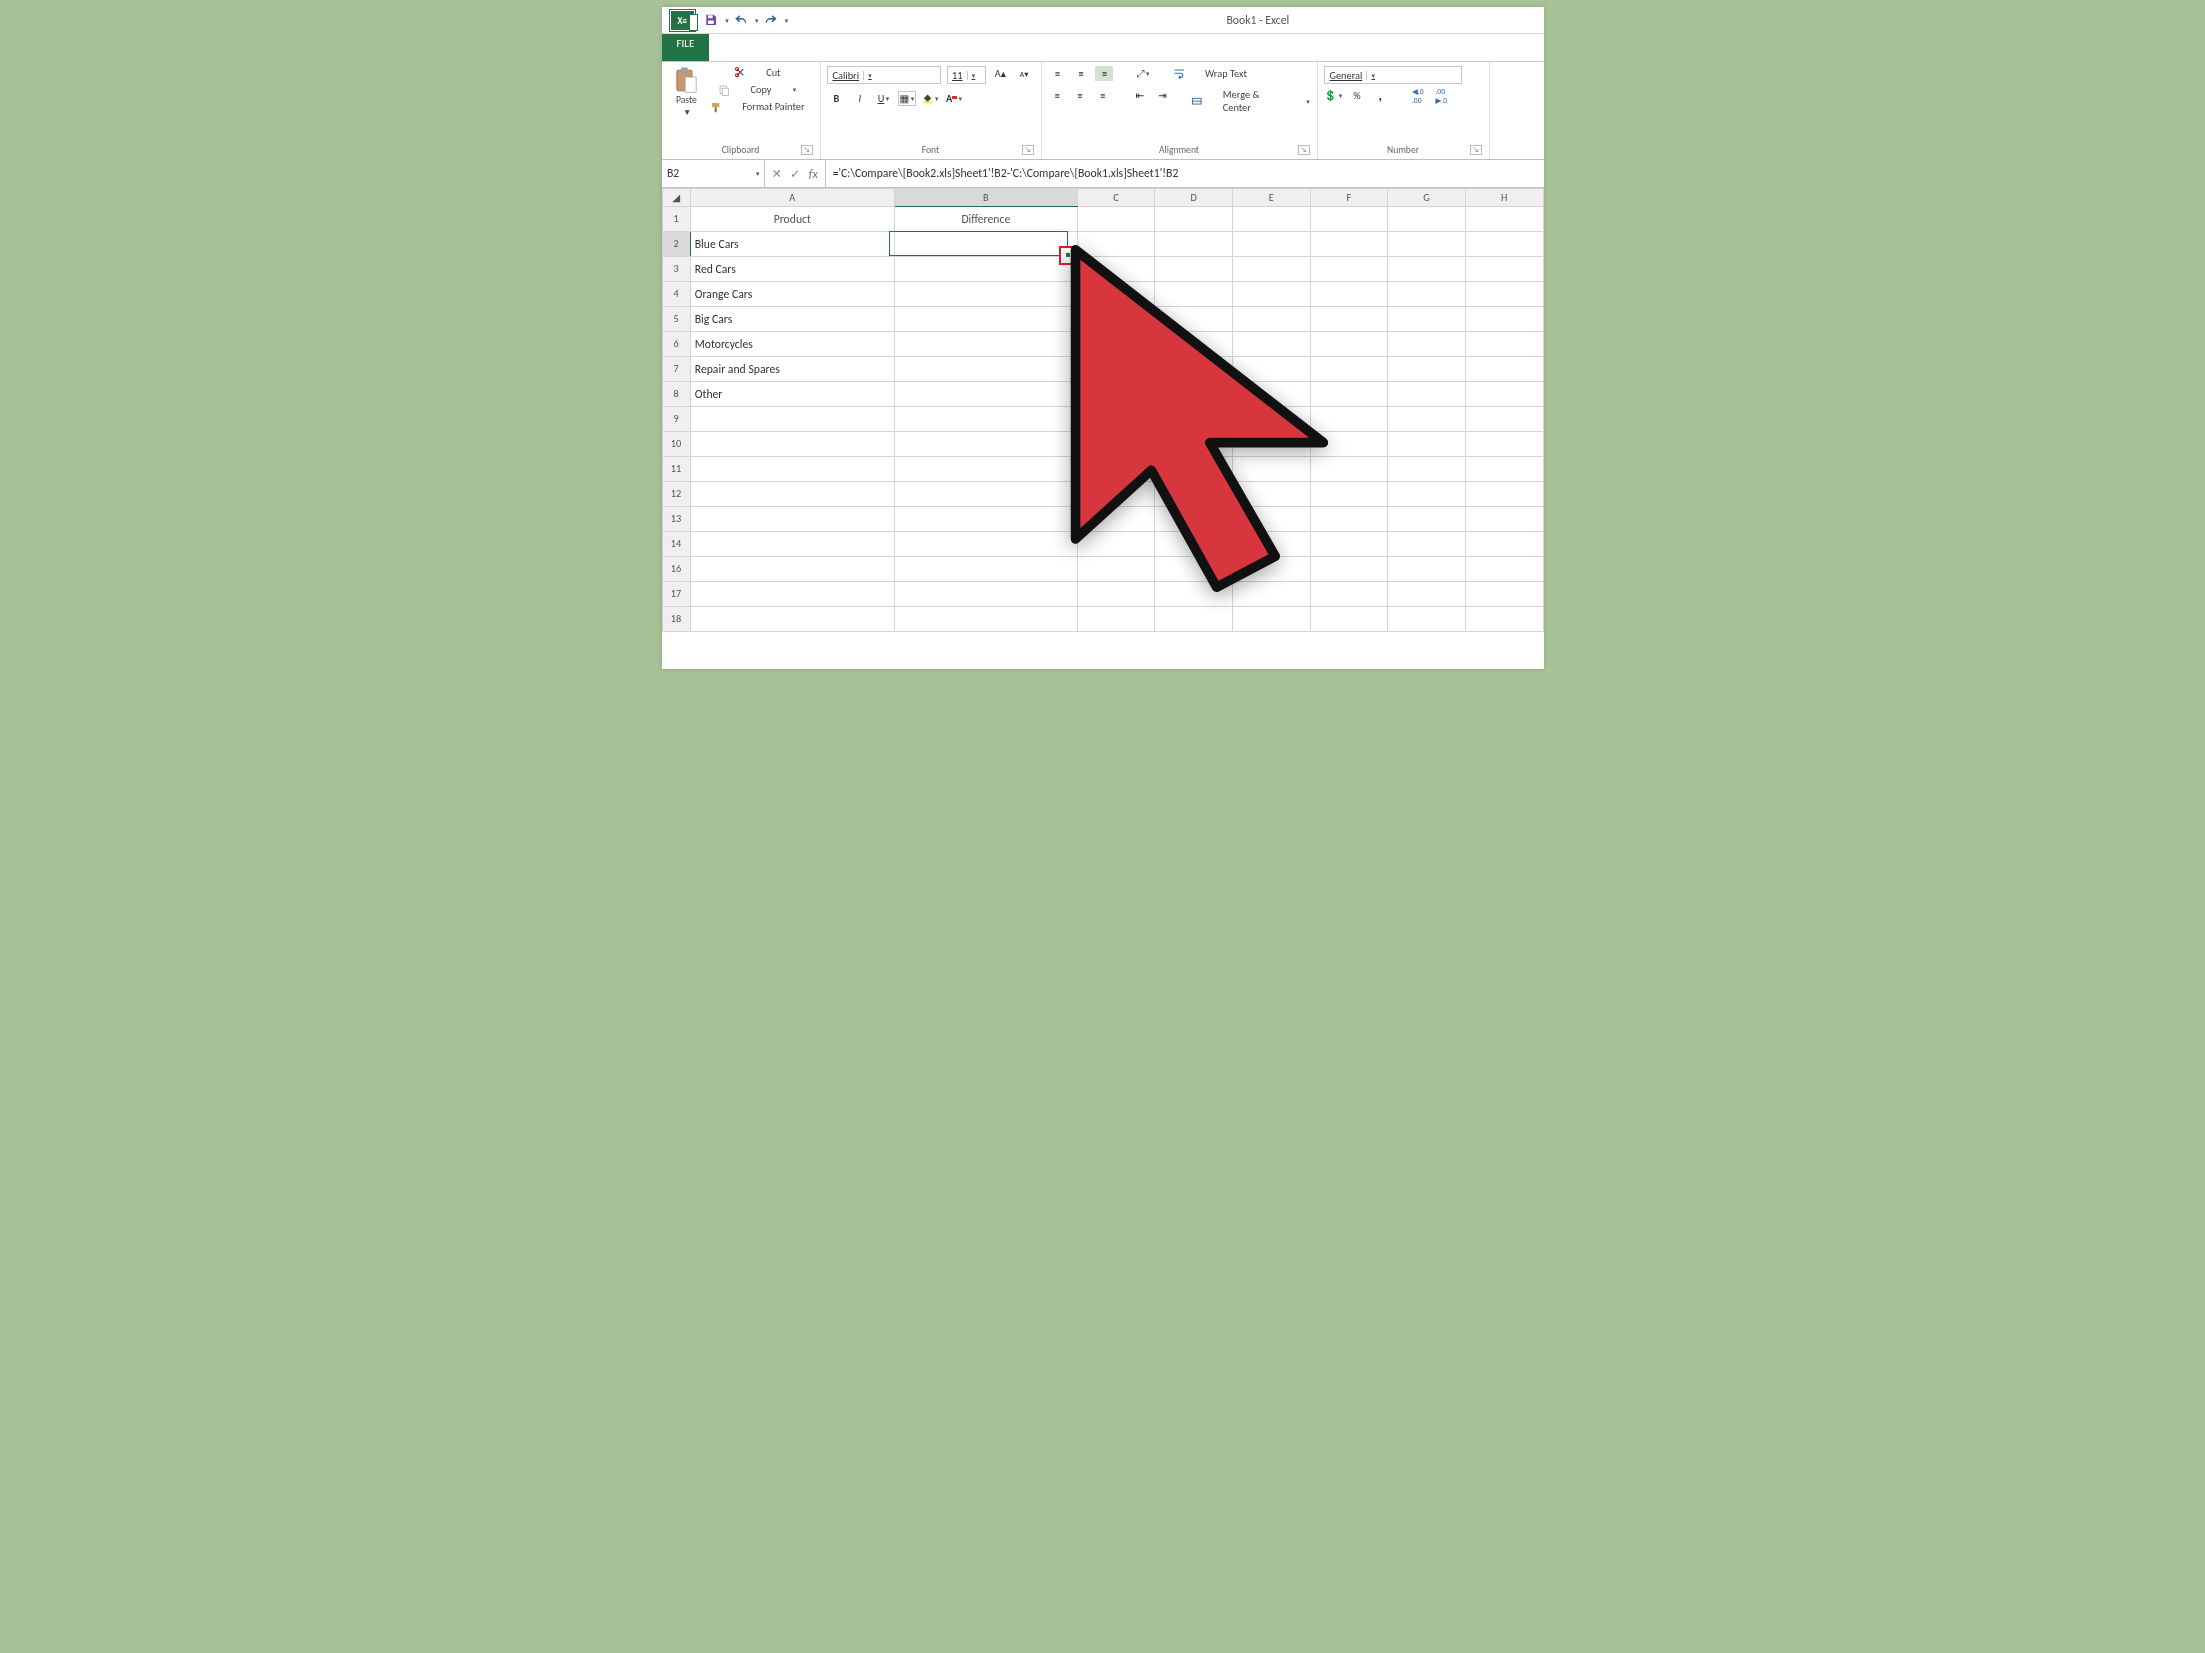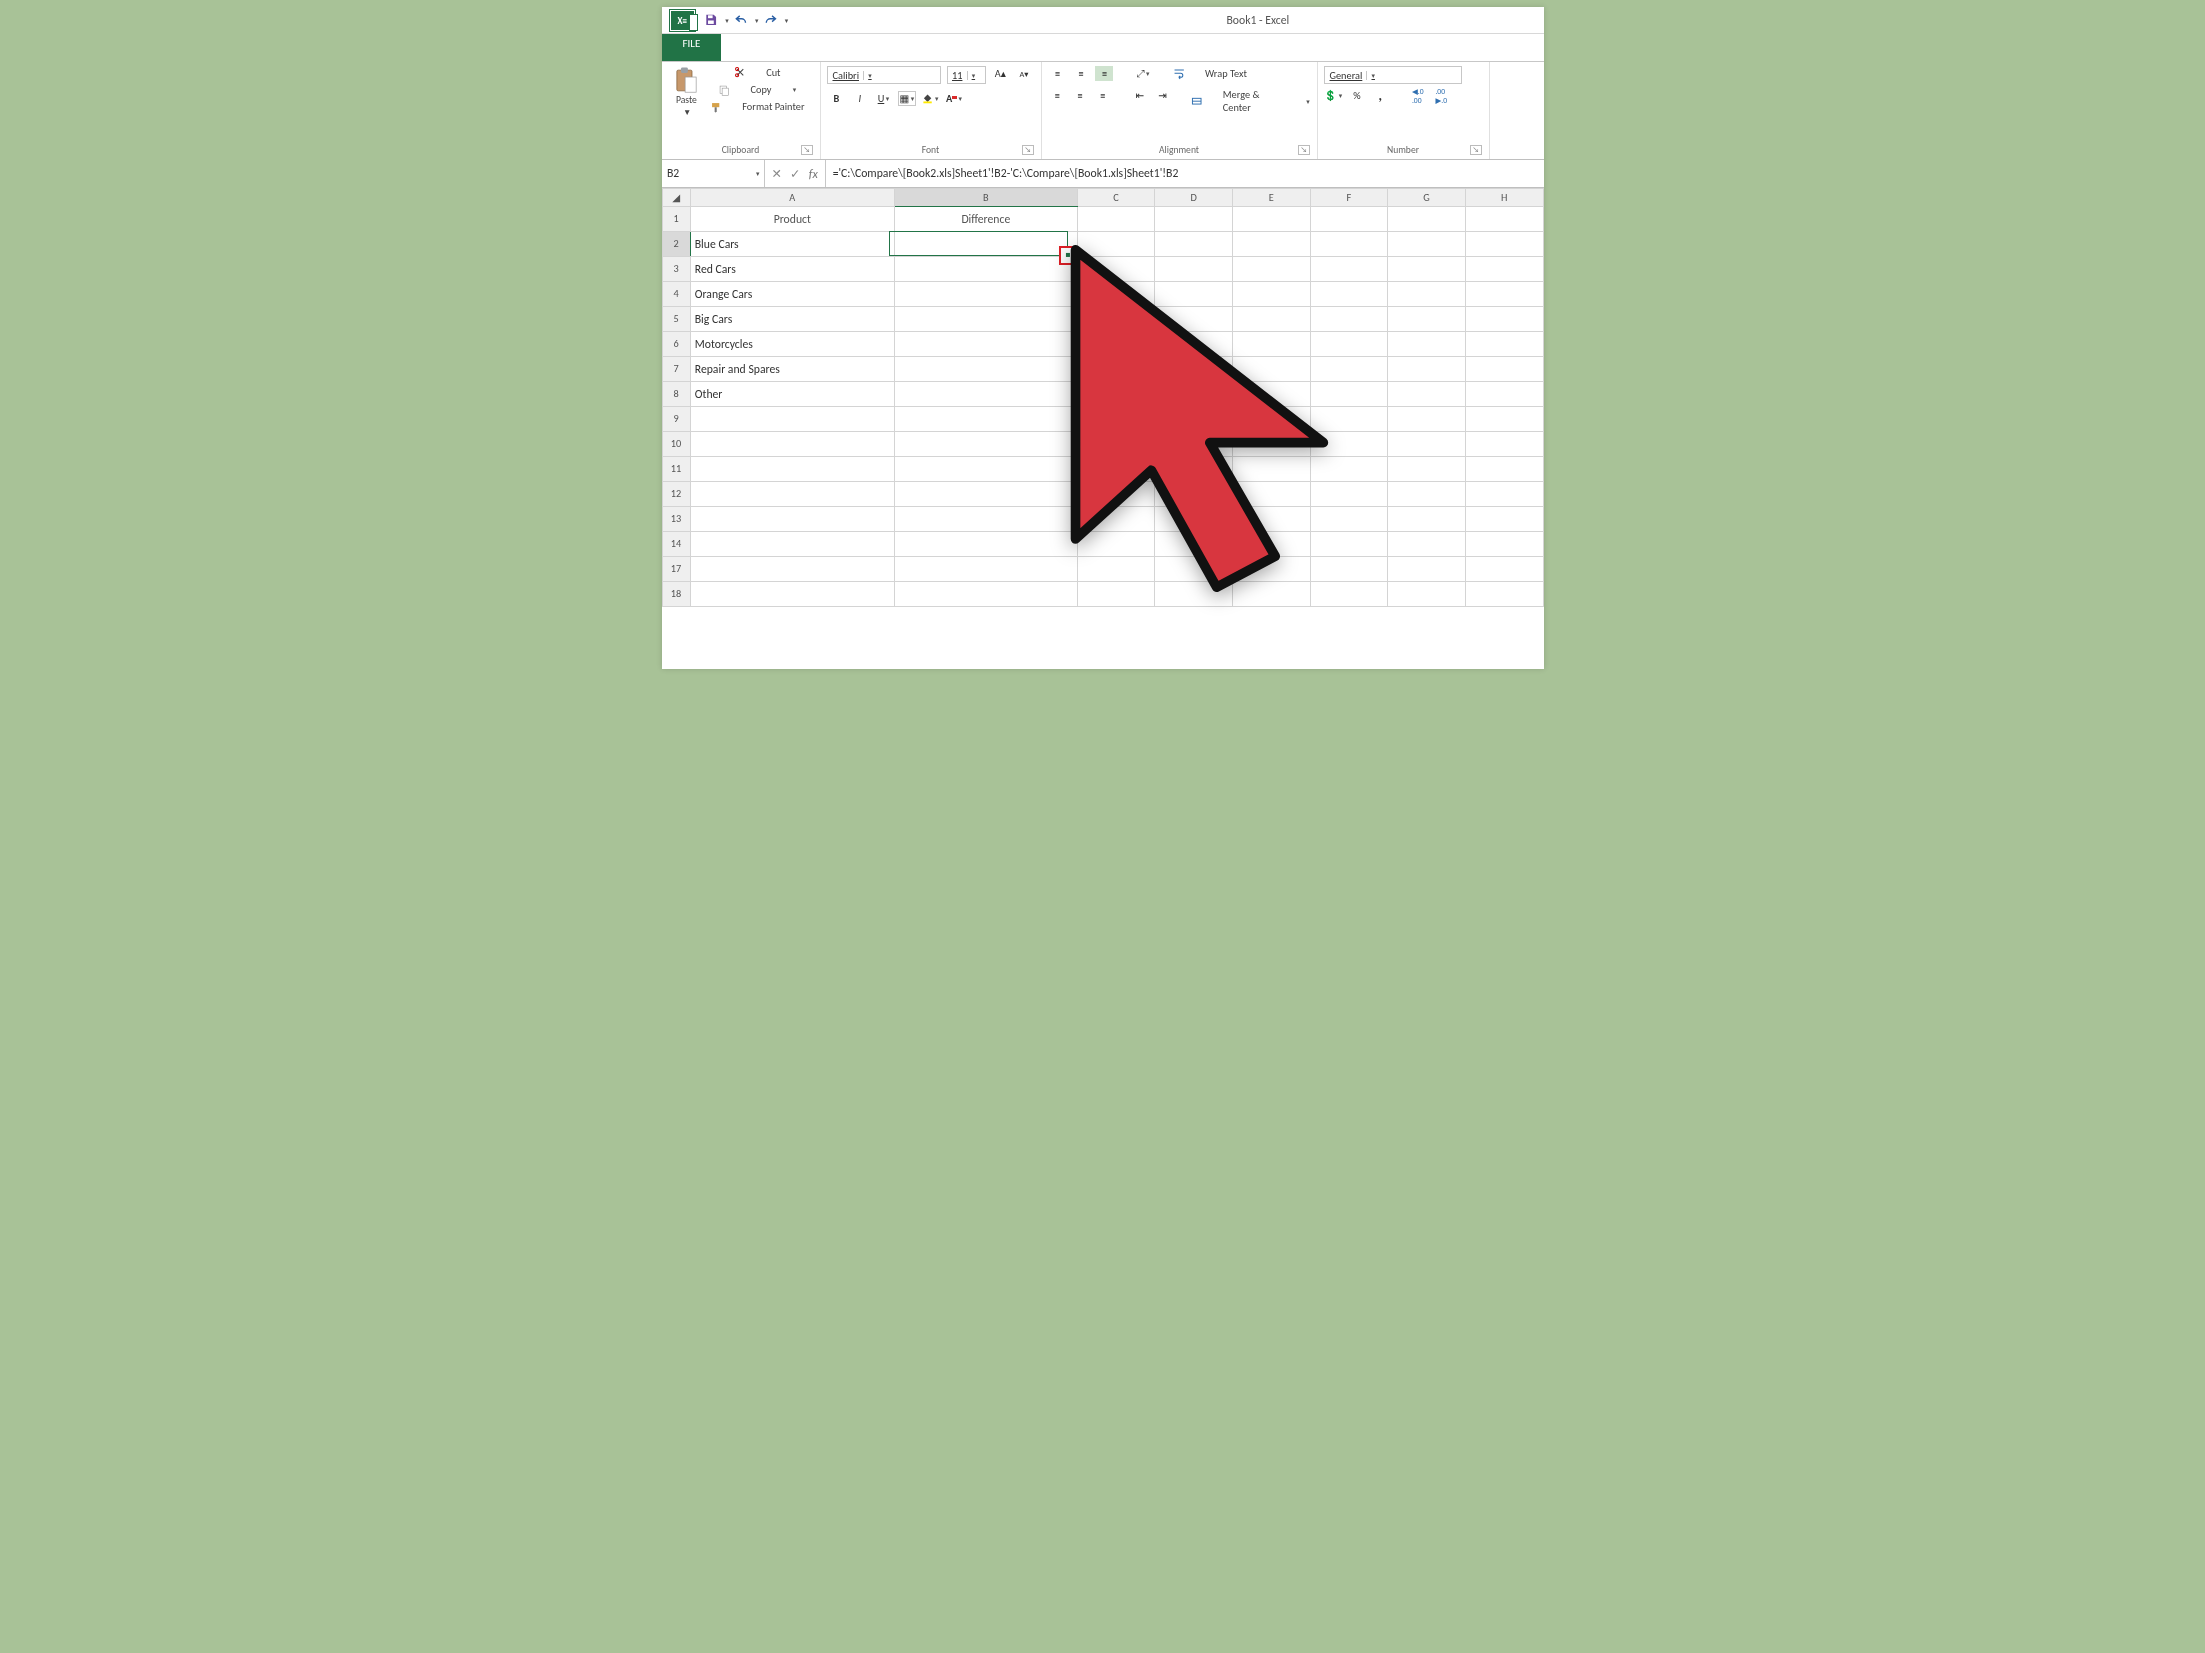--- a/index.html
+++ b/index.html
@@ -54,21 +54,21 @@
   .qat-btn svg{width:13.8px;height:13.8px;}
   .qat-drop{font-size:6.9px;color:#555;margin-left:1.4px;}
   .title-text{position:absolute;left:50%;transform:translateX(124px);font-size:11.7px;color:#555;}
 
   
   .tabs-row{
     height:27.6px;display:flex;align-items:flex-end;border-bottom:0.7px solid var(--border);
     background:var(--qat-bg);
   }
   .file-tab{
-    height:35px;padding:0 21px;display:flex;align-items:center;background:var(--green);color:#fff;font-size:11px;margin-right:12.4px;
+    height:35px;padding:0 15px;display:flex;align-items:center;background:var(--green);color:#fff;font-size:11px;margin-right:12.4px;
   }
   .rtab{
     padding:6.9px 13.8px 5.5px;font-size:11px;color:#666;letter-spacing:0.2px;border:0.7px solid transparent;border-bottom:none;
     cursor:pointer;
   }
   .rtab.active{color:var(--green);border-color:var(--border);background:#fff;position:relative;top:0.7px;}
 
   
   .ribbon{
     height:98px;background:#fff;border-bottom:0.7px solid #bfbfbf;display:flex;align-items:stretch;
@@ -526,20 +526,31 @@
             <td class="cell"></td>
             <td class="cell"></td>
             <td class="cell"></td>
             <td class="cell"></td>
             <td class="cell"></td>
             <td class="cell"></td>
             <td class="cell"></td>
             <td class="cell"></td>
           </tr>
           <tr>
+            <td class="rowhdr">16</td>
+            <td class="cell"></td>
+            <td class="cell"></td>
+            <td class="cell"></td>
+            <td class="cell"></td>
+            <td class="cell"></td>
+            <td class="cell"></td>
+            <td class="cell"></td>
+            <td class="cell"></td>
+          </tr>
+          <tr>
             <td class="rowhdr">17</td>
             <td class="cell"></td>
             <td class="cell"></td>
             <td class="cell"></td>
             <td class="cell"></td>
             <td class="cell"></td>
             <td class="cell"></td>
             <td class="cell"></td>
             <td class="cell"></td>
           </tr>

